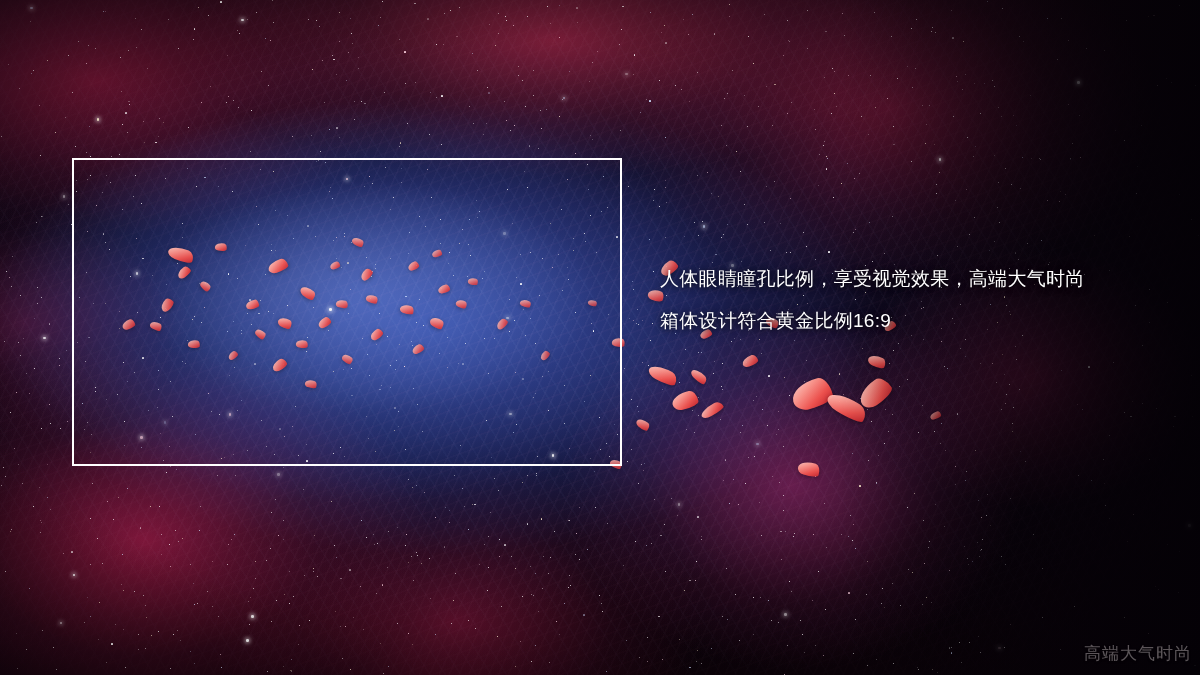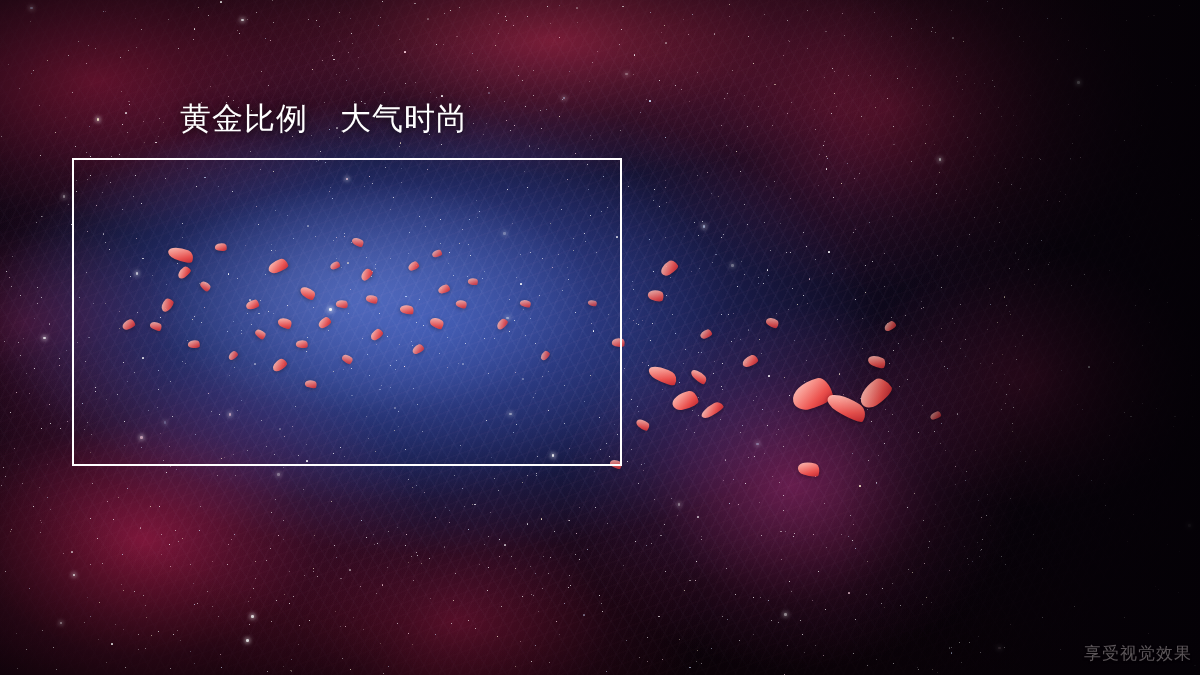--- a/index.html
+++ b/index.html
@@ -1596,24 +1596,25 @@
       <div class="petal" style="left: 766px; top: 318px; width: 13px; height: 9px; transform: rotate(36deg); opacity: 0.82;"></div>
       <div class="petal" style="left: 884px; top: 322px; width: 12px; height: 8px; transform: rotate(-24deg); opacity: 0.8;"></div>
       <div class="petal" style="left: 612px; top: 338px; width: 13px; height: 9px; transform: rotate(14deg); opacity: 0.84;"></div>
       <div class="petal" style="left: 540px; top: 352px; width: 10px; height: 7px; transform: rotate(-40deg); opacity: 0.78;"></div>
       <div class="petal" style="left: 588px; top: 300px; width: 9px; height: 6px; transform: rotate(22deg); opacity: 0.74;"></div>
       <div class="petal" style="left: 930px; top: 412px; width: 11px; height: 7px; transform: rotate(-16deg); opacity: 0.76;"></div>
       <div class="petal" style="left: 610px; top: 460px; width: 12px; height: 8px; transform: rotate(30deg); opacity: 0.8;"></div>
     </div>
   <div class="bg-layer bg-vignette"></div>
 
-  <div id="title">黄金比例　大气时尚</div>
 
   <div id="photo-frame">
     <div class="frame-inner"></div>
   </div>
 
   <div id="body-copy">
+    <div class="line">人体眼睛瞳孔比例，享受视觉效果，高端大气时尚</div>
+    <div class="line">箱体设计符合黄金比例16:9</div>
   </div>
 
-  <div id="watermark">享受视觉效果</div>
+  <div id="watermark">高端大气时尚</div>
 
 </div>
 
 </body></html>

